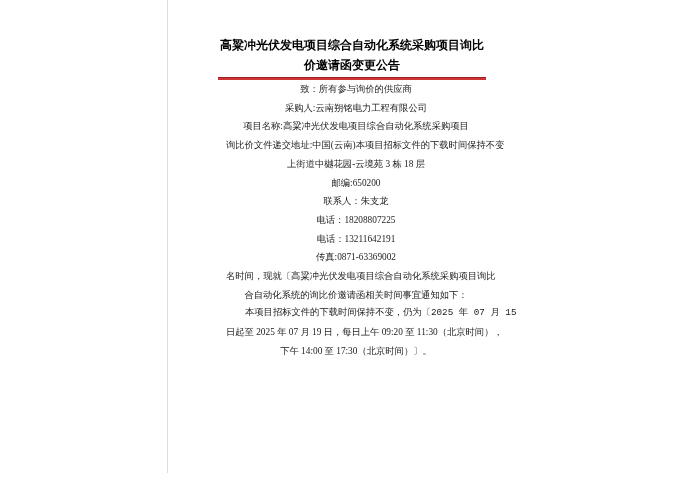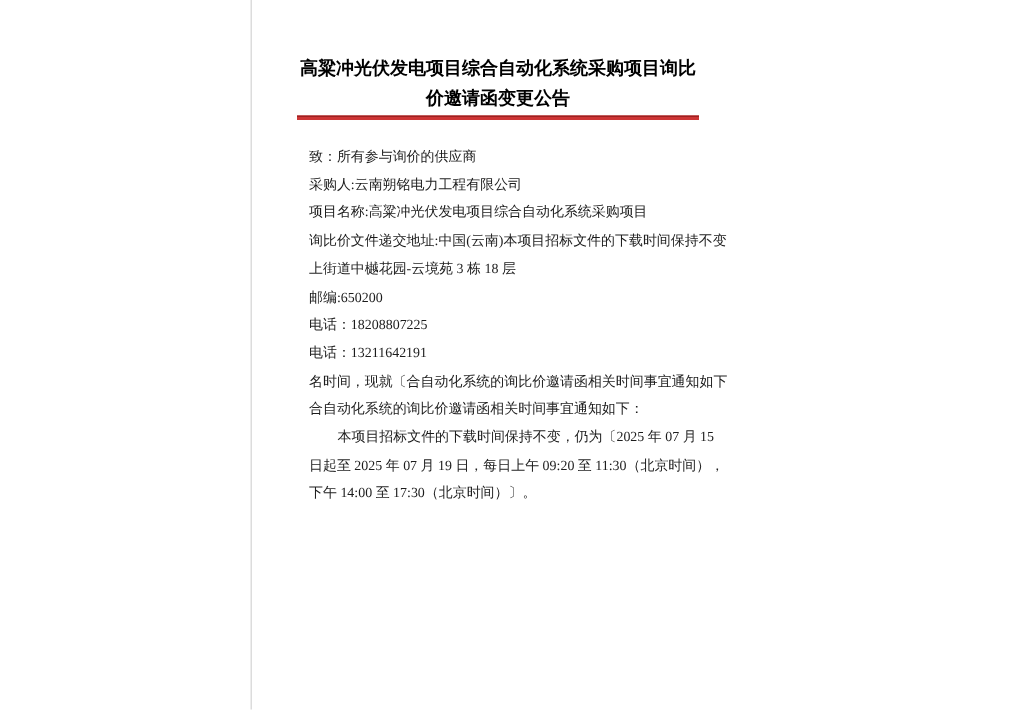--- a/index.html
+++ b/index.html
@@ -17,50 +17,52 @@
   .page-edge {
     position: absolute;
     left: 167px;
     top: 0;
     width: 1px;
     height: 473px;
     background: #dcdcdc;
   }
   .doc {
     position: absolute;
-    left: 198px;
+    left: 218px;
     top: 0;
     width: 268px;
   }
   .title {
     margin-top: 35px;
     text-align: center;
     font-weight: bold;
     font-size: 12px;
     line-height: 20px;
     color: #000000;
   }
   .rule {
     margin-top: 2px;
     height: 2px;
     background: #cd3535;
     border-top: 1px solid #9e2121;
   }
   .body-lines {
     padding-left: 8px;
-    margin-top: 16px;
+    margin-top: 0;
+    text-align: center;
   }
   .line {
     font-size: 9.3px;
     line-height: 18.7px;
     white-space: nowrap;
     color: #1c1c1c;
   }
   .line.indent {
     padding-left: 19px;
+    font-family: Liberation Mono, monospace;
   }
 </style>
 </head>
 <body>
 
 <div class="page-edge"></div>
 
 <div class="doc">
   <div class="title">
     <div>高粱冲光伏发电项目综合自动化系统采购项目询比</div>
@@ -69,21 +71,23 @@
 
   <div class="rule"></div>
 
   <div class="body-lines">
     <div class="line">致：所有参与询价的供应商</div>
     <div class="line">采购人:云南朔铭电力工程有限公司</div>
     <div class="line">项目名称:高粱冲光伏发电项目综合自动化系统采购项目</div>
     <div class="line">询比价文件递交地址:中国(云南)本项目招标文件的下载时间保持不变</div>
     <div class="line">上街道中樾花园-云境苑 3 栋 18 层</div>
     <div class="line">邮编:650200</div>
+    <div class="line">联系人：朱支龙</div>
     <div class="line">电话：18208807225</div>
     <div class="line">电话：13211642191</div>
-    <div class="line">名时间，现就〔合自动化系统的询比价邀请函相关时间事宜通知如下</div>
+    <div class="line">传真:0871-63369002</div>
+    <div class="line">名时间，现就〔高粱冲光伏发电项目综合自动化系统采购项目询比</div>
     <div class="line">合自动化系统的询比价邀请函相关时间事宜通知如下：</div>
     <div class="line indent">本项目招标文件的下载时间保持不变，仍为〔2025 年 07 月  15</div>
     <div class="line">日起至 2025 年 07 月 19 日，每日上午 09:20 至 11:30（北京时间），</div>
     <div class="line">下午 14:00 至 17:30（北京时间）〕。</div>
   </div>
 </div>
 
 </body></html>

